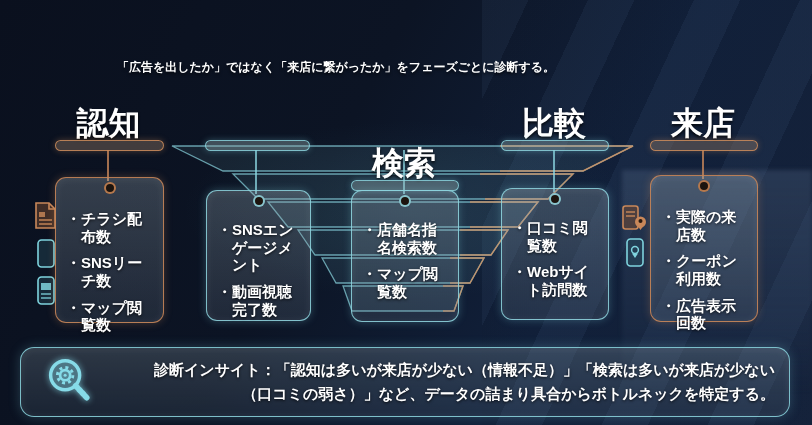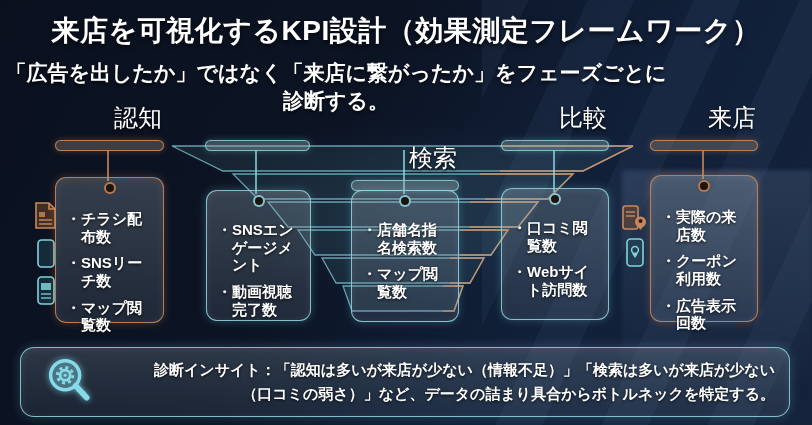--- a/index.html
+++ b/index.html
@@ -16,27 +16,27 @@
     background:linear-gradient(180deg,rgba(96,118,148,0.28),rgba(60,80,110,0.18) 70%,rgba(30,42,64,0.05));
     filter:blur(2px);}
   .bg-glow{position:absolute;left:180px;top:120px;width:460px;height:180px;
     background:radial-gradient(ellipse at center,rgba(60,120,140,0.14),rgba(0,0,0,0) 70%);}
 
   
   .title{position:absolute;top:12px;left:0;width:812px;margin:0;text-align:center;
     font-size:28px;font-weight:700;letter-spacing:.5px;
     text-shadow:0 2px 4px rgba(0,0,0,.75);z-index:5;}
   .subtitle{position:absolute;top:59px;left:0;width:672px;text-align:center;
-    font-size:21px;font-weight:700;text-shadow:0 2px 3px rgba(0,0,0,.7);z-index:5;}
+    font-size:12px;font-weight:700;text-shadow:0 2px 3px rgba(0,0,0,.7);z-index:5;}
 
   
   .funnel{position:absolute;left:0;top:0;z-index:1;}
 
   
-  .ph-label{position:absolute;top:102px;text-align:right;font-size:24px;font-weight:400;
+  .ph-label{position:absolute;top:102px;text-align:center;font-size:32px;font-weight:700;
     text-shadow:0 2px 3px rgba(0,0,0,.8);z-index:4;}
   
   .capsule{position:absolute;top:140px;height:9px;border-radius:6px;z-index:4;}
   .capsule.teal{background:rgba(150,175,180,0.38);border:1px solid rgba(140,215,225,0.8);
     box-shadow:0 0 6px rgba(120,200,215,0.35);}
   .capsule.orange{background:rgba(150,125,105,0.40);border:1px solid rgba(205,140,90,0.85);
     box-shadow:0 0 6px rgba(205,140,90,0.35);}
   
   .connector{position:absolute;width:2px;z-index:2;}
   .connector.teal{background:rgba(140,215,225,0.75);}
@@ -104,21 +104,20 @@
     <g fill="none" stroke="rgba(210,145,95,0.85)" stroke-width="1.4">
       <path d="M500,146 L633,146 L583,171 L500,171"></path>
       <path d="M480,174 L573,174 L548,199 L485,199"></path>
       <path d="M470,202 L538,202 L518,227 L470,227"></path>
       <path d="M460,230 L508,230 L491,255 L460,255"></path>
       <path d="M450,258 L484,258 L470,283 L450,283"></path>
       <path d="M443,286 L463,286 L454,311 L443,311"></path>
     </g>
   </svg>
 
-  <h1 class="title">来店を可視化するKPI設計（効果測定フレームワーク）</h1>
   <div class="subtitle">「広告を出したか」ではなく「来店に繋がったか」をフェーズごとに診断する。</div>
 
   <div class="ph-label g1">認知</div>
   <div class="ph-label g3">検索</div>
   <div class="ph-label g5">来店</div>
   <div class="ph-label g4">比較</div>
 
   <div class="capsule orange g1"></div>
   <div class="capsule teal g2"></div>
   <div class="capsule teal g3"></div>

